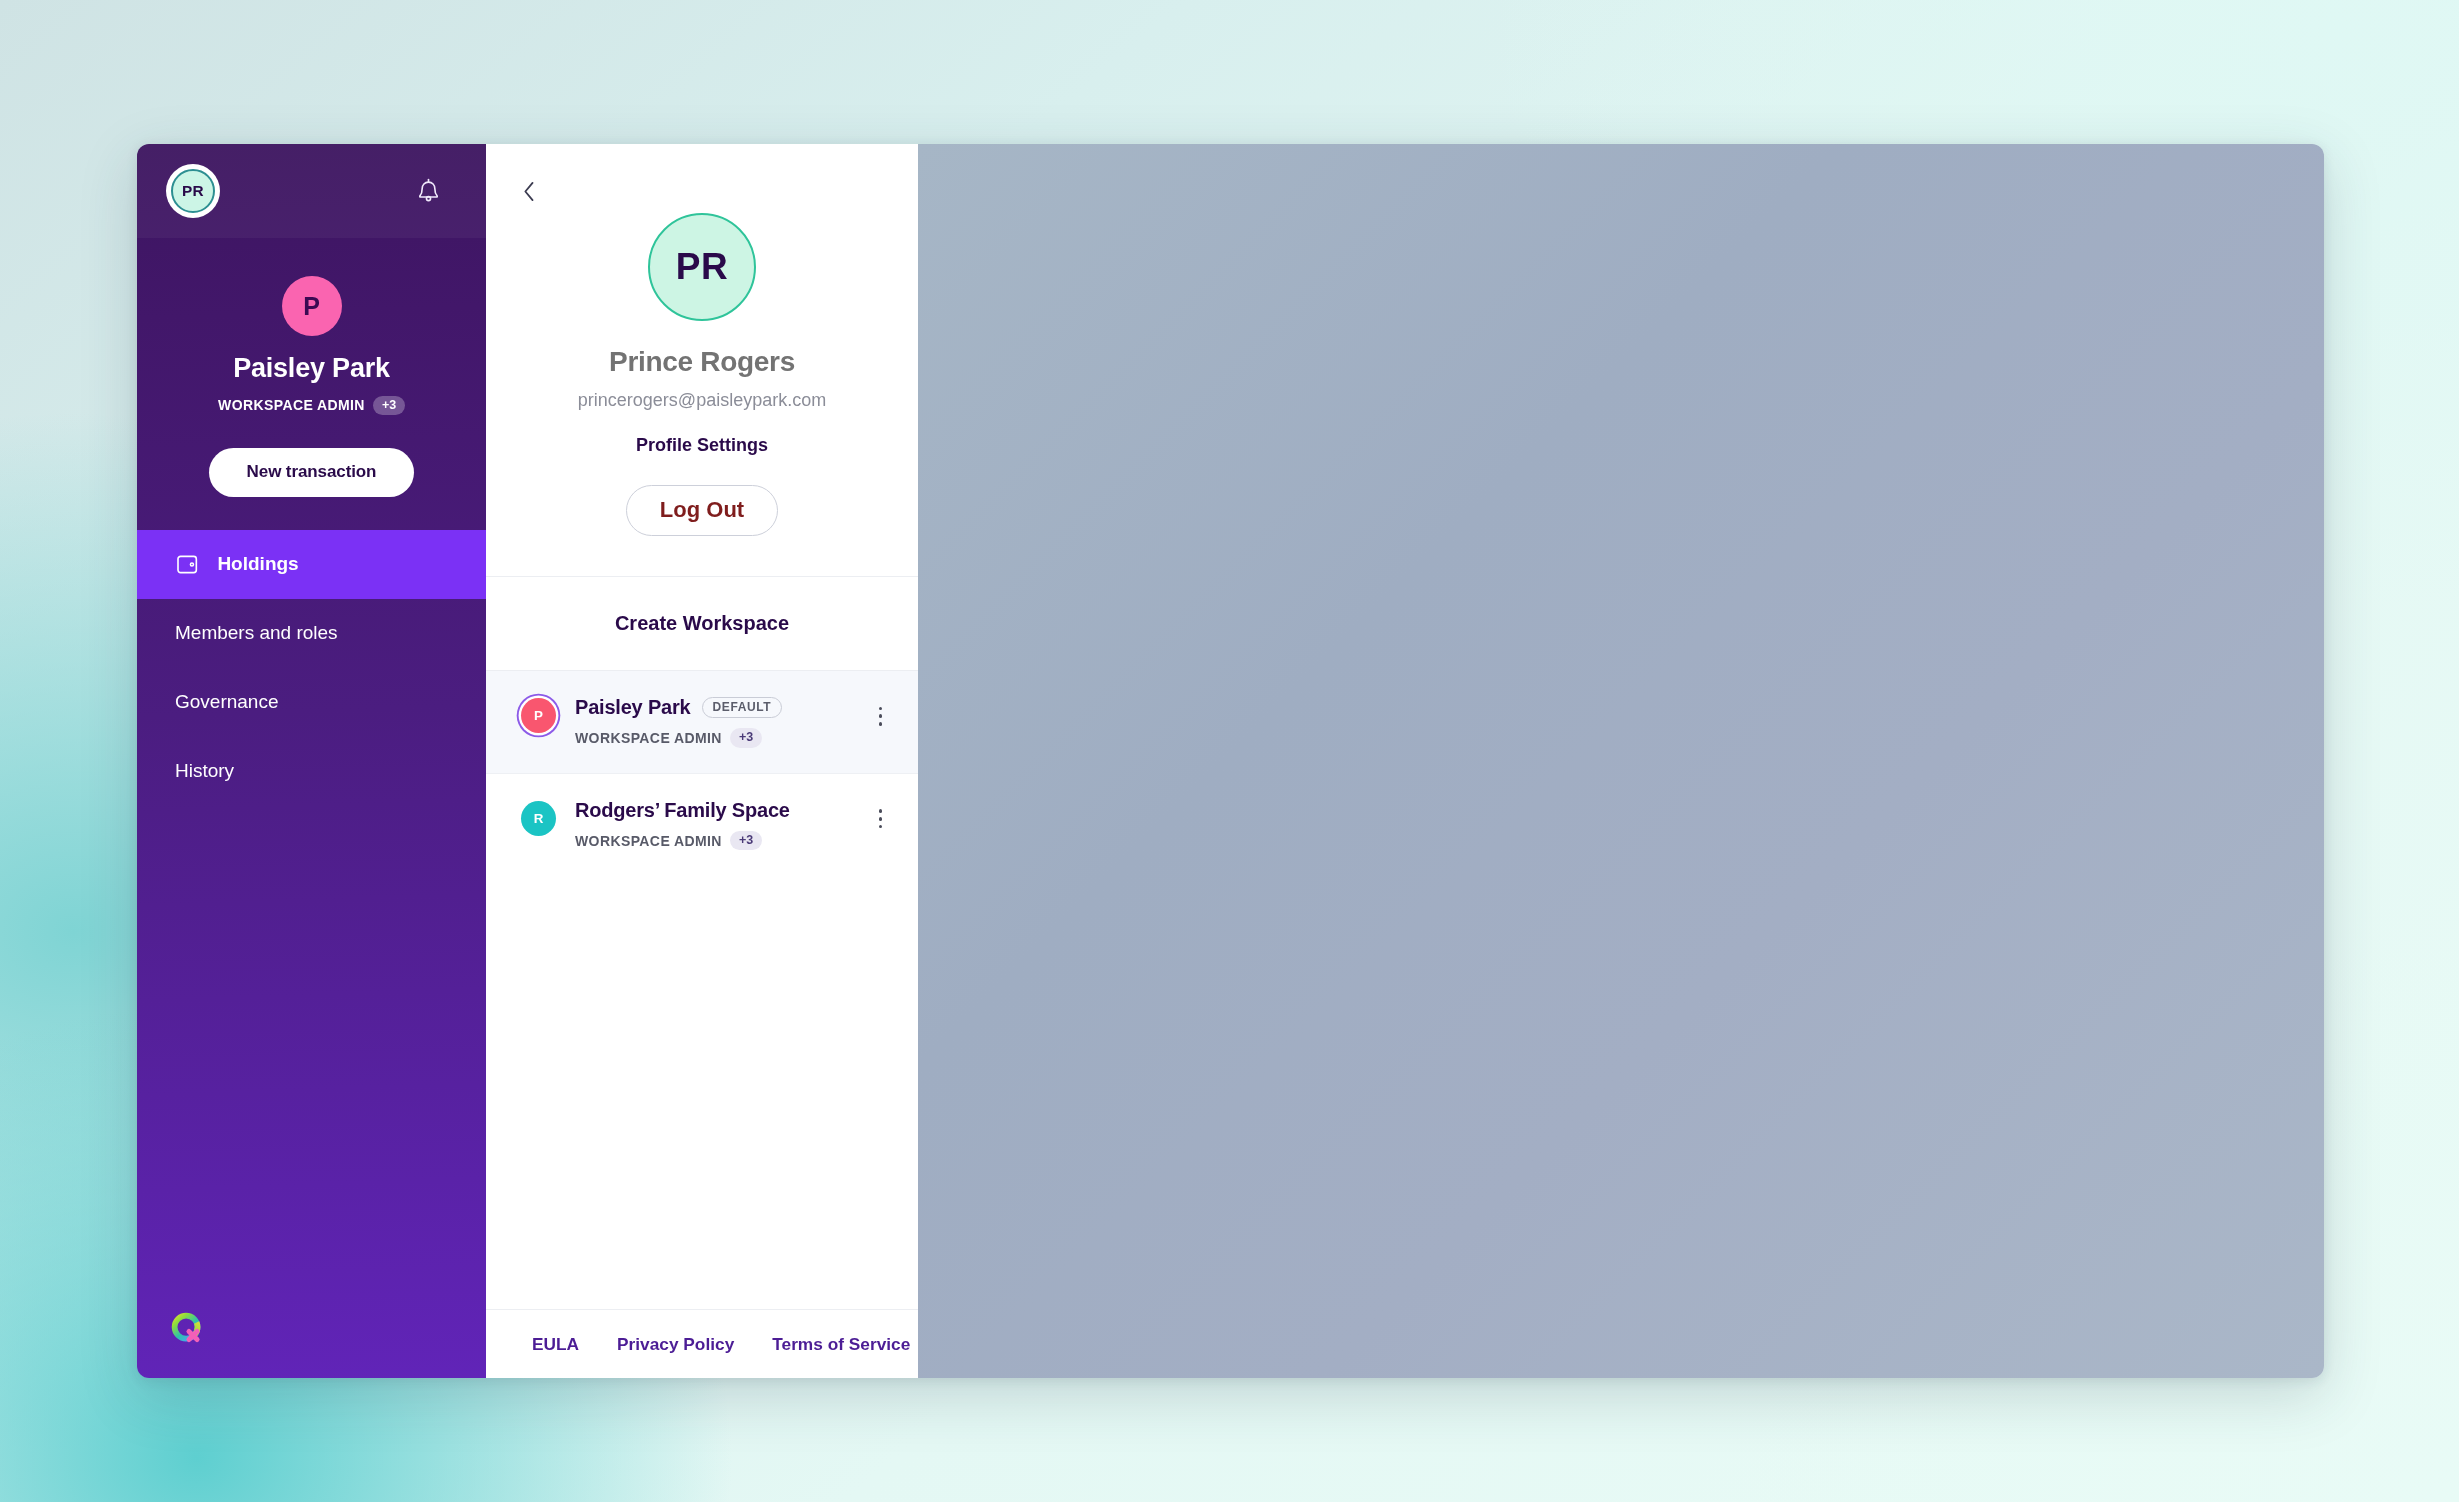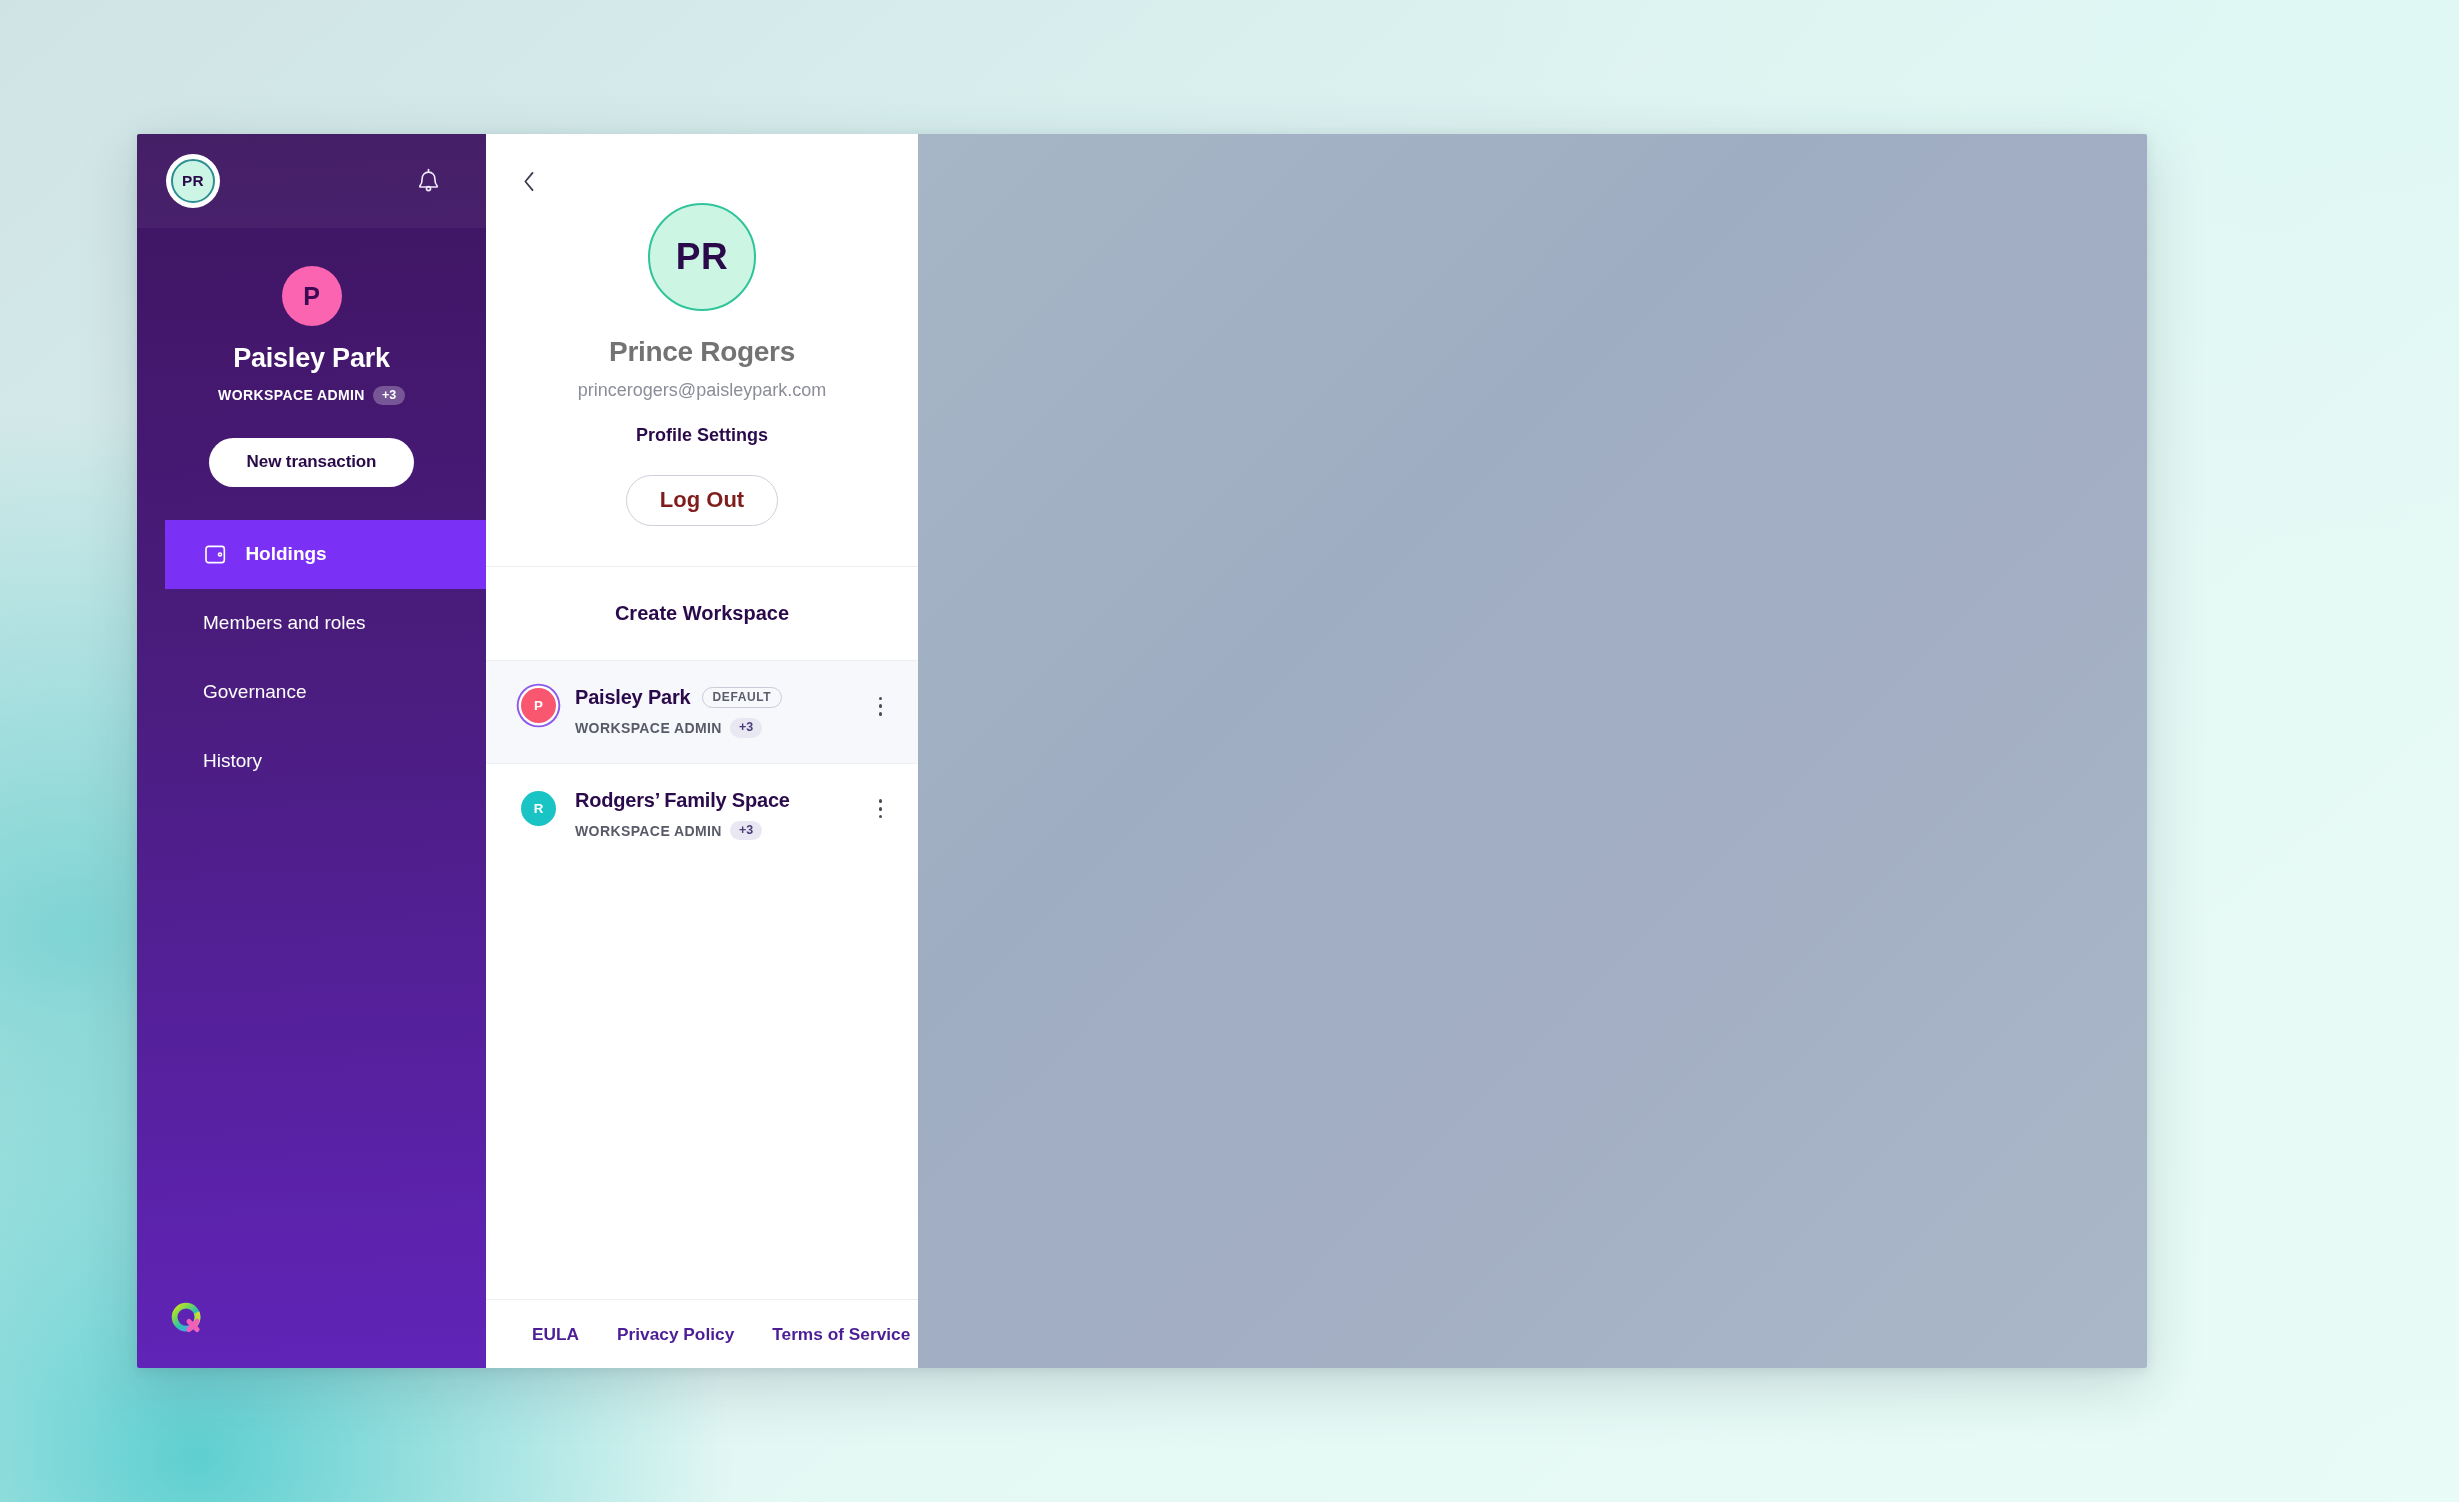--- a/index.html
+++ b/index.html
@@ -18,24 +18,24 @@
       radial-gradient(ellipse 1345px 1057px at 100% 100%, #e8fbf6 0%, rgba(232,251,246,0) 58%),
       radial-gradient(ellipse 1441px 961px at 95% 2%, #dff8f4 0%, rgba(223,248,244,0) 60%),
       linear-gradient(140deg, #cfe3e4 0%, #d8efee 28%, #e4f8f4 62%, #e9fbf6 100%);
     position: relative;
   }
 
   
   .app-window {
     position: absolute;
     left: 137px;
-    top: 134px;
-    width: 2010px;
+    top: 144px;
+    width: 2187px;
     height: 1234px;
-    border-radius: 2px;
+    border-radius: 12px;
     overflow: hidden;
     display: flex;
     box-shadow: 0 17.3px 58px rgba(40,60,80,0.18), 0 2.9px 11.5px rgba(40,60,80,0.10);
   }
 
   
   .sidebar {
     width: 349px;
     flex: 0 0 349px;
     background: linear-gradient(178deg, #3d1560 0%, #42176a 14%, #4b1d80 46%, #5a22a8 84%, #6124b8 100%);
@@ -126,21 +126,21 @@
     border: none;
     border-radius: 960px;
     font-family: inherit;
     font-size: 17px;
     font-weight: 700;
     padding: 14.4px 38px;
     cursor: pointer;
     letter-spacing: -0.1px;
   }
 
-  .nav { flex: 1 1 auto; padding-left: 28px; }
+  .nav { flex: 1 1 auto; }
   .nav-item {
     height: 69px;
     display: flex;
     align-items: center;
     padding-left: 38px;
     gap: 15.4px;
     cursor: pointer;
     color: #ffffff;
     font-size: 19px;
     font-weight: 500;

